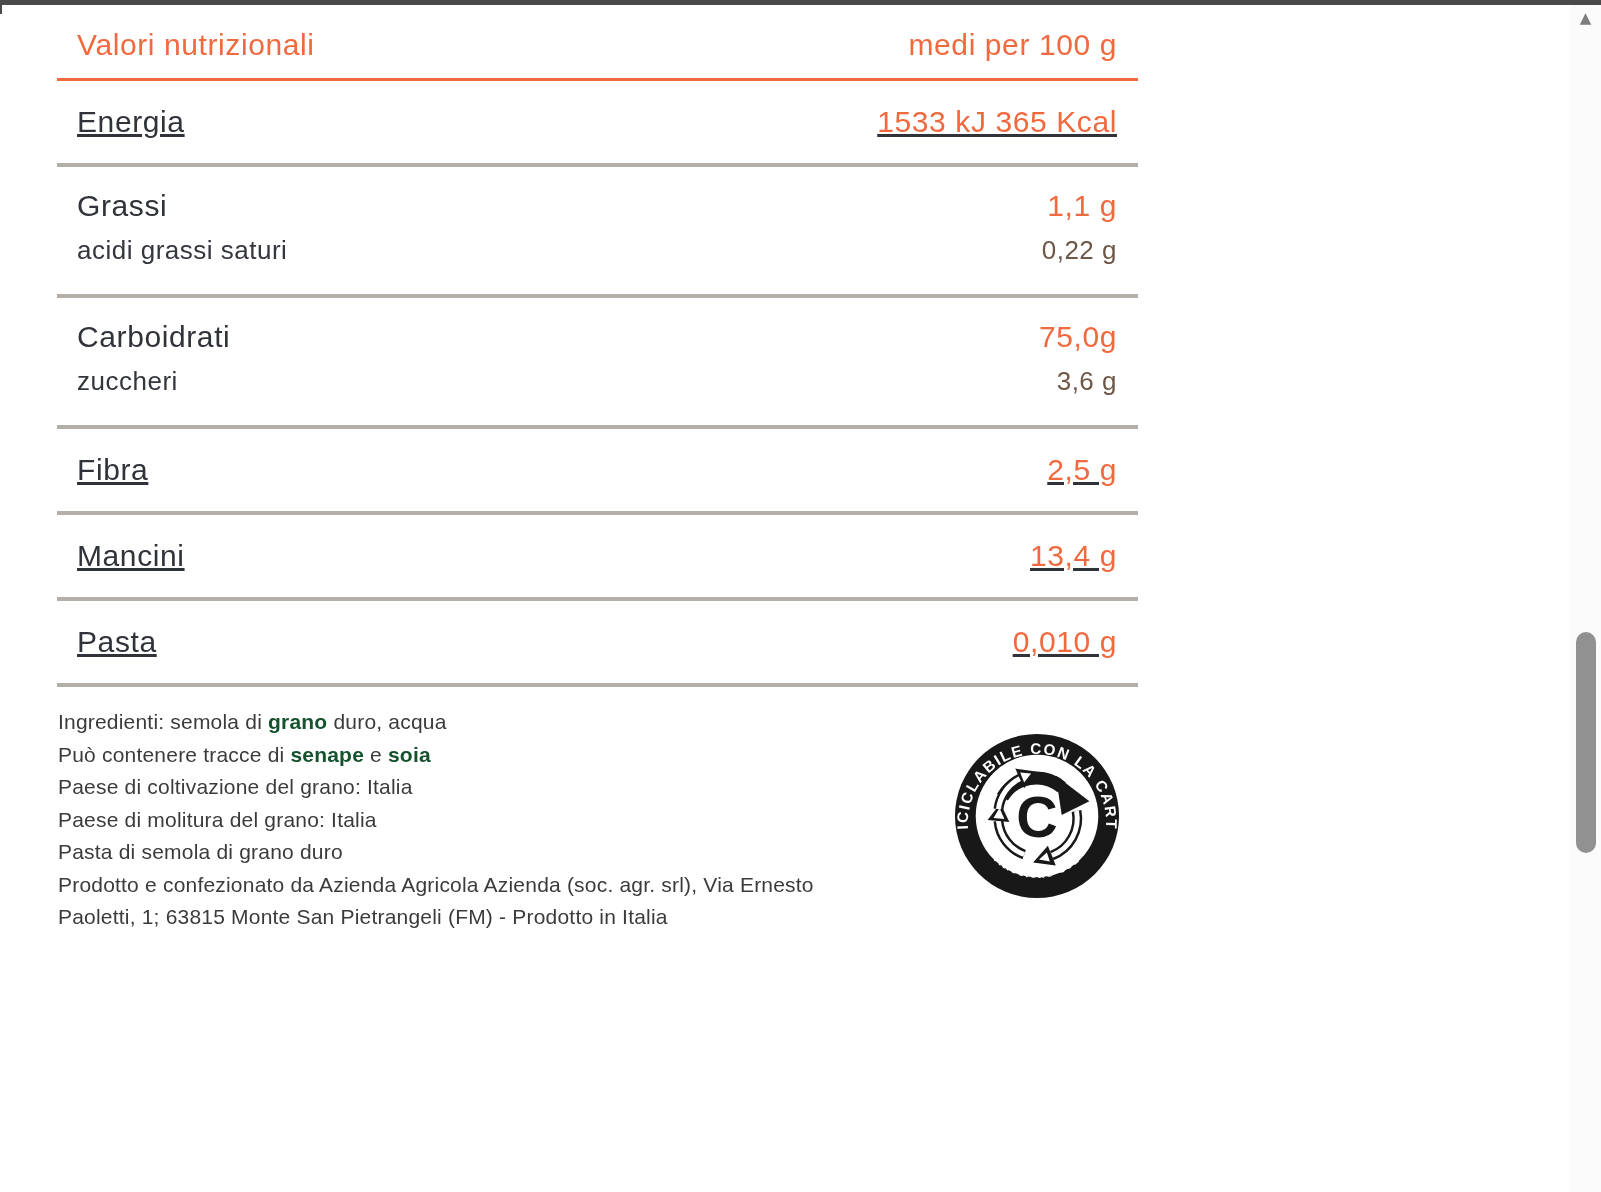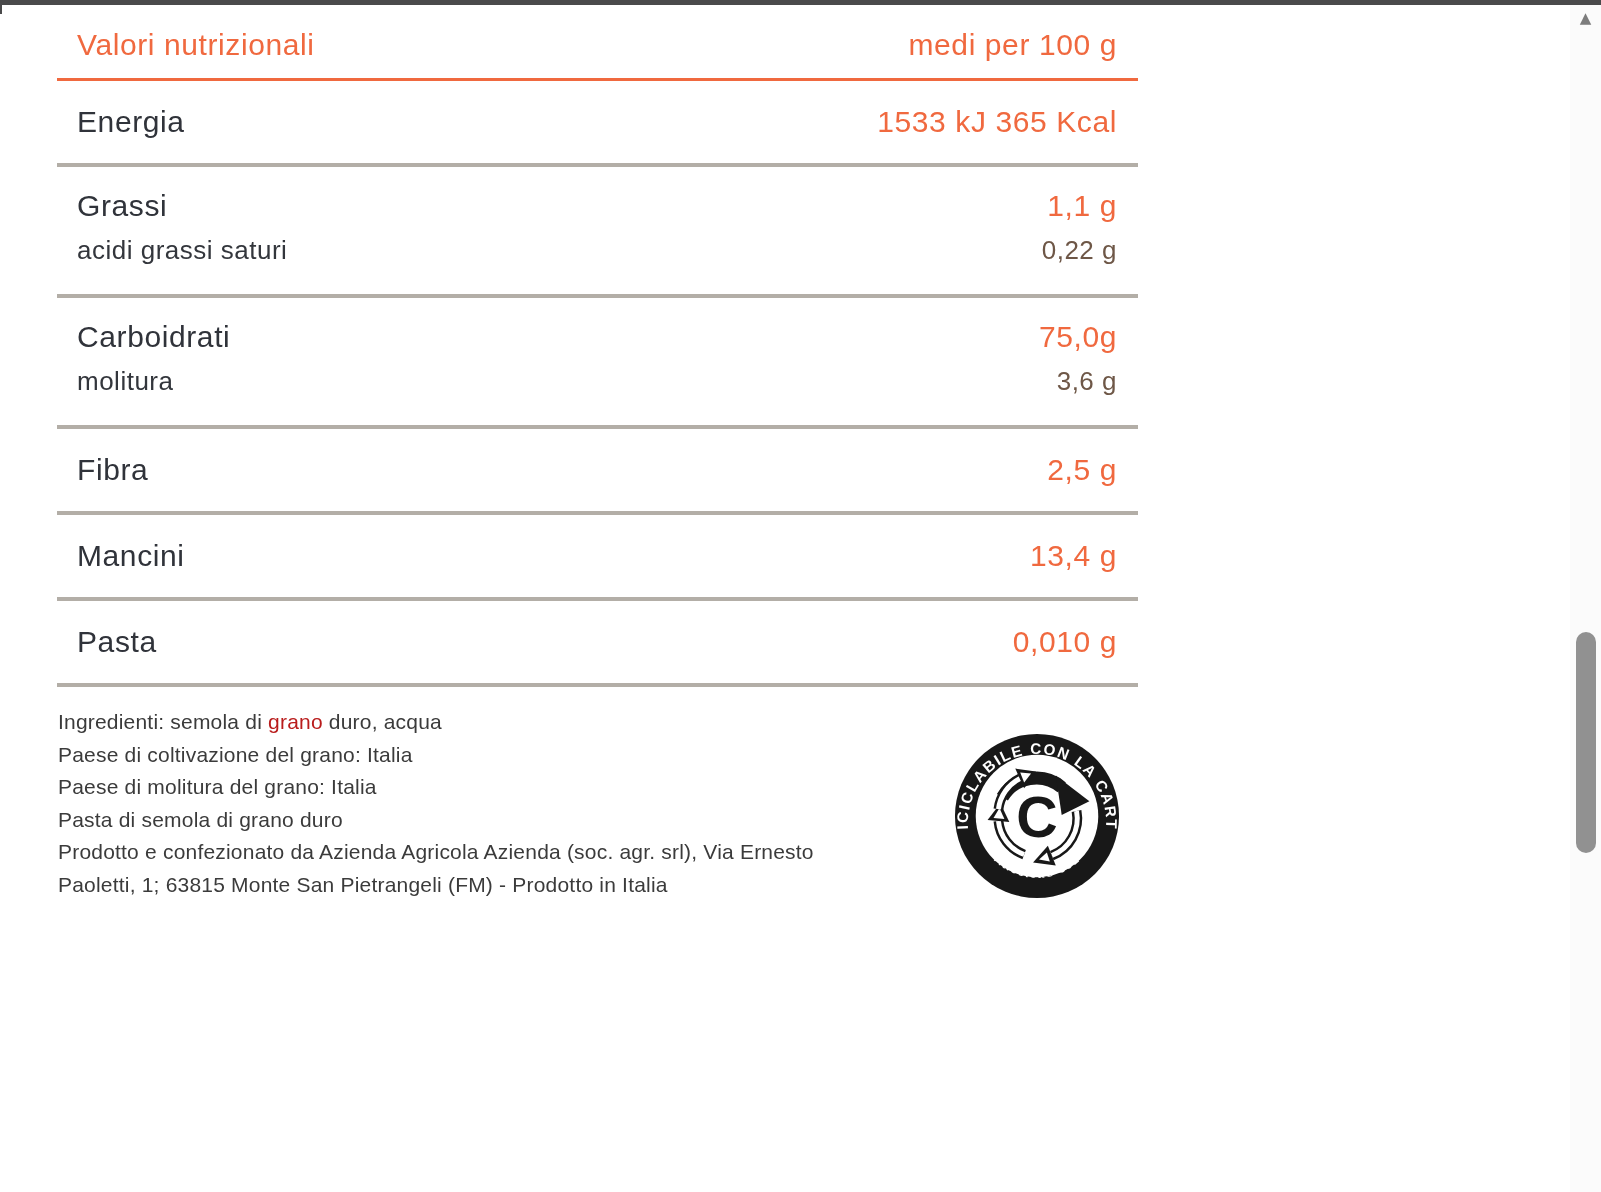--- a/index.html
+++ b/index.html
@@ -19,35 +19,35 @@
   .left-notch{position:absolute;top:5px;left:0;width:2px;height:9px;background:var(--topbar);z-index:5;}
 
   
   .nutrition-table{position:absolute;left:57px;top:5px;width:1081px;}
   .n-header{height:73px;display:flex;justify-content:space-between;align-items:center;
     padding:6px 21px 0 20px;box-sizing:border-box;text-align:center;}
   .n-header .t{font-size:30px;letter-spacing:.6px;color:var(--accent);}
   .sep{height:4px;background:var(--sep);}
   .sep.orange{height:3px;background:var(--accent);}
   .n-row{display:flex;flex-direction:column;justify-content:center;box-sizing:border-box;}
-  .n-row.single{height:82px;}
+  .n-row.single{height:82px;text-decoration:underline;}
   .n-row.double{height:127px;justify-content:space-evenly;padding:10px 0 16px 0;}
   .n-line{display:flex;justify-content:space-between;align-items:baseline;
     padding:0 21px 0 20px;}
   .n-line.main{font-size:30px;letter-spacing:.6px;}
   .n-line.main .label{color:#30333a;}
   .n-line.main .value{color:var(--accent);}
   .n-line.sub{font-size:26px;letter-spacing:.5px;}
   .n-line.sub .label{color:#33363c;}
   .n-line.sub .value{color:var(--subval);}
 
   
   .ingredients{position:absolute;left:58px;top:706px;width:900px;
     font-size:21px;line-height:32.5px;color:#3b3b3b;letter-spacing:.2px;}
-  .ingredients .seg.b{font-weight:normal;color:#b91c1c;}
+  .ingredients .seg.b{font-weight:bold;color:#14532d;}
 
   
   .recycle-logo{position:absolute;left:953px;top:732px;}
   .ring-top{font-size:15.5px;font-weight:bold;letter-spacing:1.6px;fill:#ffffff;}
   .ring-bottom{font-size:12.5px;font-weight:bold;letter-spacing:1.2px;fill:#ffffff;}
   .center-c{font-size:58px;font-weight:bold;fill:#181818;stroke:#ffffff;stroke-width:7px;paint-order:stroke;}
 
   
   .scrollbar{position:absolute;top:0;right:0;width:31px;height:1192px;background:#fbfbfb;z-index:4;}
   .scroll-up{position:absolute;top:9px;left:0;width:31px;text-align:center;
@@ -86,21 +86,21 @@
           <span class="value">0,22 g</span>
         </div>
       </div>
       <div class="sep"></div>
       <div class="n-row double">
         <div class="n-line main">
           <span class="label">Carboidrati</span>
           <span class="value">75,0g</span>
         </div>
         <div class="n-line sub">
-          <span class="label">molitura</span>
+          <span class="label">zuccheri</span>
           <span class="value">3,6 g</span>
         </div>
       </div>
       <div class="sep"></div>
       <div class="n-row single">
         <div class="n-line main">
           <span class="label">Fibra</span>
           <span class="value">2,5 g</span>
         </div>
       </div>
@@ -117,20 +117,21 @@
           <span class="label">Pasta</span>
           <span class="value">0,010 g</span>
         </div>
       </div>
       <div class="sep"></div>
     </div>
 </section>
 
 <section class="ingredients" id="ingredients-block">
     <div><span class="seg">Ingredienti: semola di </span><span class="seg b">grano</span><span class="seg"> duro, acqua</span></div>
+    <div><span class="seg">Può contenere tracce di </span><span class="seg b">senape</span><span class="seg"> e </span><span class="seg b">soia</span></div>
     <div><span class="seg">Paese di coltivazione del grano: Italia</span></div>
     <div><span class="seg">Paese di molitura del grano: Italia</span></div>
     <div><span class="seg">Pasta di semola di grano duro</span></div>
     <div><span class="seg">Prodotto e confezionato da Azienda Agricola Azienda (soc. agr. srl), Via Ernesto</span></div>
     <div><span class="seg">Paoletti, 1; 63815 Monte San Pietrangeli (FM) - Prodotto in Italia</span></div>
   </section>
 
 <svg class="recycle-logo" width="168" height="168" viewBox="0 0 170 170" aria-hidden="true">
   <defs>
     <path id="arcTop" d="M 16 104 A 70 70 0 1 1 154 104" fill="none"></path>

